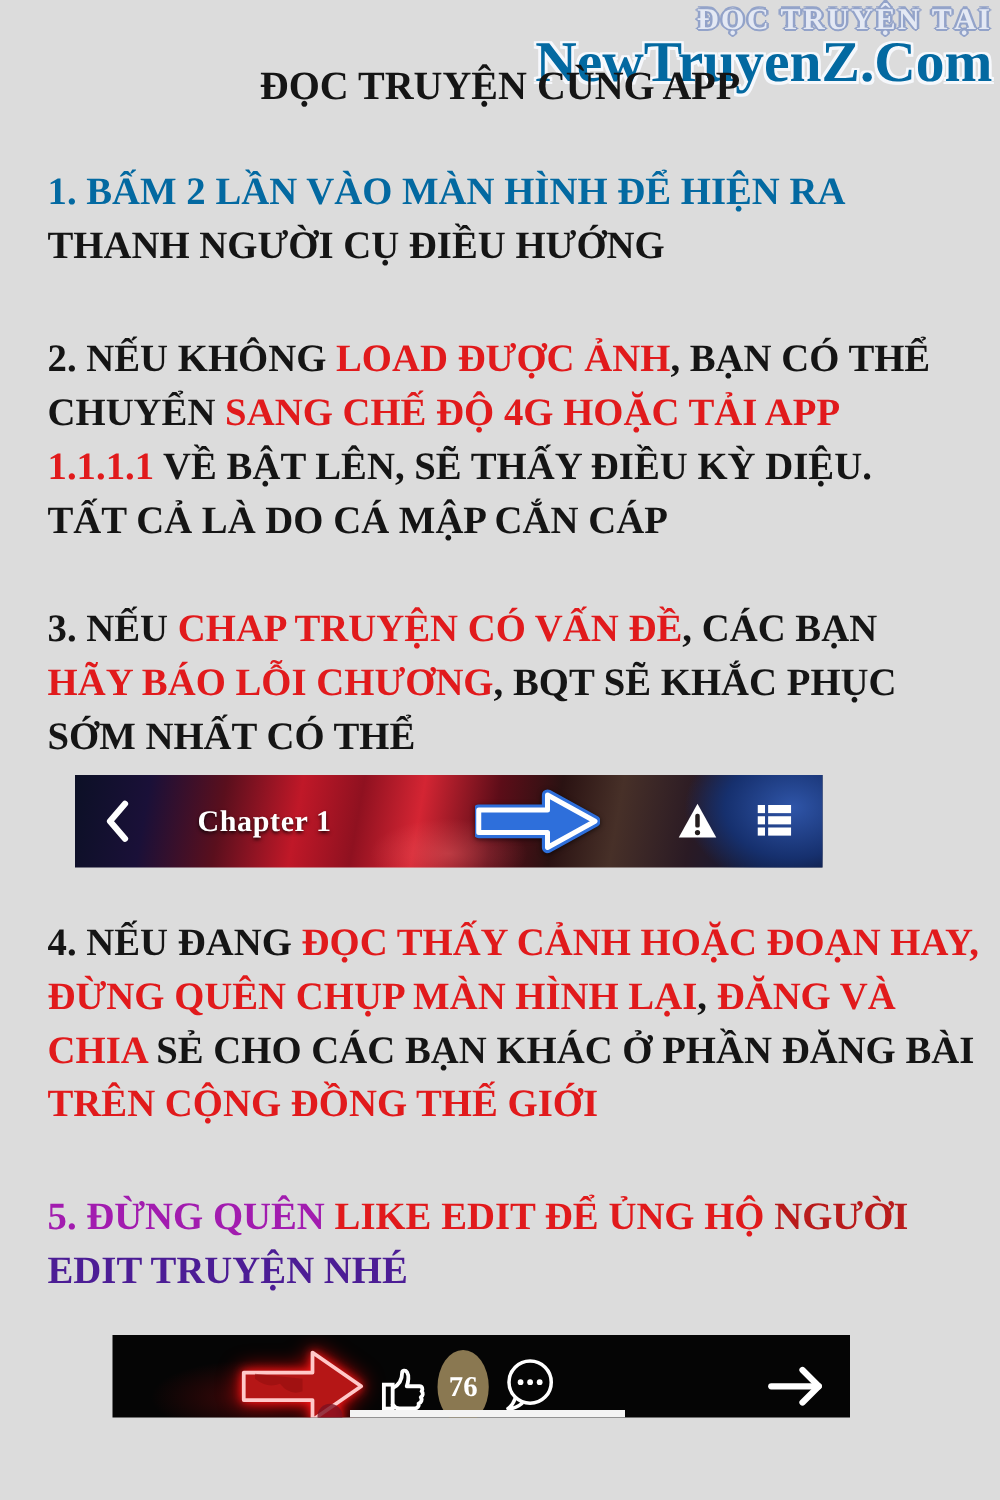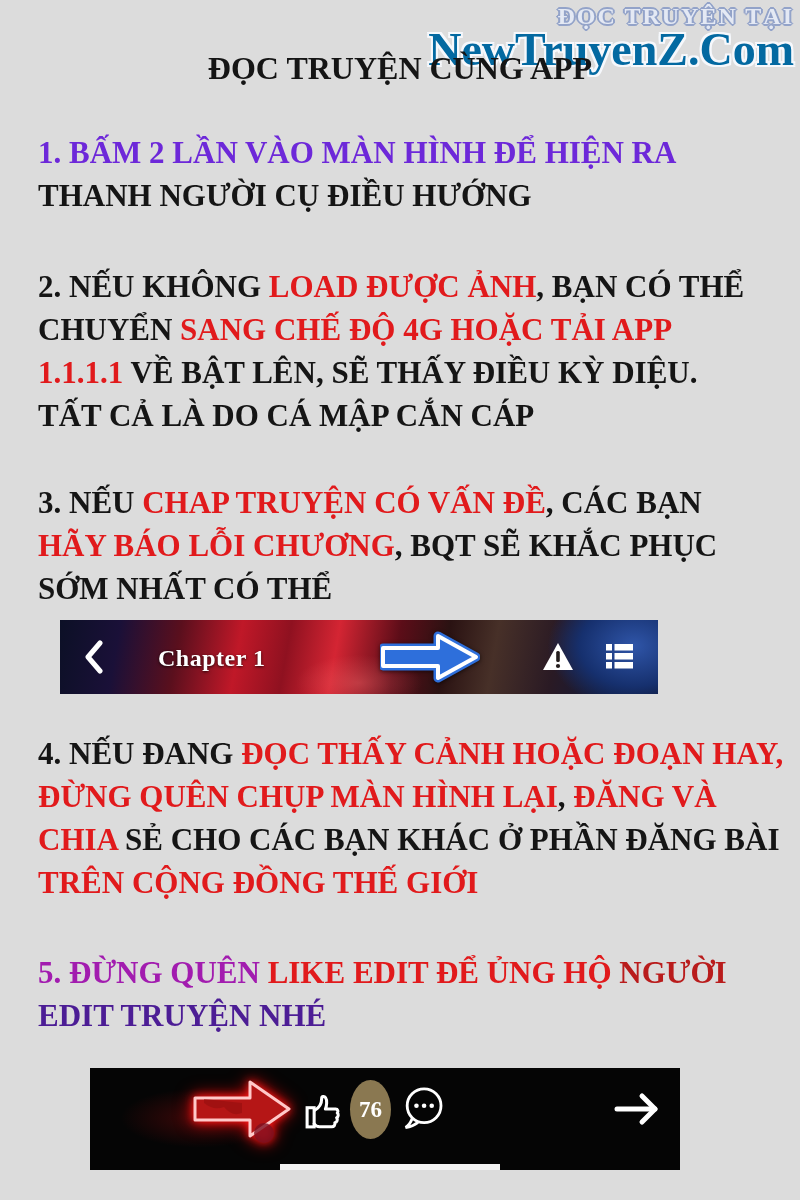--- a/index.html
+++ b/index.html
@@ -49,21 +49,21 @@
     position:absolute; left:98px; top:25px; font-size:24px; color:#fff; letter-spacing:.5px;
     text-shadow:0 1px 3px rgba(0,0,0,.8);
   }
   .cb-icon { position:absolute; }
   .cb-back   { left:24px;  top:20px; }
   .cb-arrow  { left:320px; top:11px; filter:drop-shadow(0 1px 2px rgba(0,0,0,.6)); }
   .cb-warn   { left:482px; top:22px; }
   .cb-list   { left:546px; top:23px; }
   
   .bottom-bar {
-    position:absolute; left:90px; top:1068px; width:590px; height:102px; background:#050505; overflow:hidden;
+    position:absolute; left:90px; top:1068px; width:590px; height:66px; background:#050505; overflow:hidden;
   }
   .bottom-bar::before {
     content:""; position:absolute; left:30px; top:20px; width:160px; height:60px;
     background:radial-gradient(ellipse at center, rgba(110,10,12,.55), rgba(110,10,12,0) 70%);
   }
   .bb-icon { position:absolute; }
   .bb-red-arrow { left:100px; top:7px;  filter:drop-shadow(0 0 4px rgba(255,30,30,.95)) drop-shadow(0 0 8px rgba(255,0,0,.8)); }
   .bb-like   { left:212px; top:18px; }
   .bb-badge  {
     position:absolute; left:260px; top:12px; width:41px; height:59px; background:#8a7851;
@@ -78,21 +78,21 @@
 
 <div class="page">
 
   <div class="logo">
     <div class="logo-tagline">ĐỌC TRUYỆN TẠI</div>
     <div class="logo-site">NewTruyenZ.Com</div>
   </div>
 
   <div class="title">ĐỌC TRUYỆN CÙNG APP</div>
 
-  <div class="instr" id="instr-1"><span style="color: #6d28d9;">1. BẤM 2 LẦN VÀO MÀN HÌNH ĐỂ HIỆN RA</span><br><span style="color: rgb(21, 21, 21);">THANH NGƯỜI CỤ ĐIỀU HƯỚNG</span></div>
+  <div class="instr" id="instr-1"><span style="color: #0369a1;">1. BẤM 2 LẦN VÀO MÀN HÌNH ĐỂ HIỆN RA</span><br><span style="color: rgb(21, 21, 21);">THANH NGƯỜI CỤ ĐIỀU HƯỚNG</span></div>
   <div class="instr" id="instr-2"><span style="color: rgb(21, 21, 21);">2. NẾU KHÔNG </span><span style="color: rgb(225, 26, 28);">LOAD ĐƯỢC ẢNH</span><span style="color: rgb(21, 21, 21);">, BẠN CÓ THỂ</span><br><span style="color: rgb(21, 21, 21);">CHUYỂN </span><span style="color: rgb(225, 26, 28);">SANG CHẾ ĐỘ 4G HOẶC TẢI APP</span><br><span style="color: rgb(225, 26, 28);">1.1.1.1</span><span style="color: rgb(21, 21, 21);"> VỀ BẬT LÊN, SẼ THẤY ĐIỀU KỲ DIỆU.</span><br><span style="color: rgb(21, 21, 21);">TẤT CẢ LÀ DO CÁ MẬP CẮN CÁP</span></div>
   <div class="instr" id="instr-3"><span style="color: rgb(21, 21, 21);">3. NẾU </span><span style="color: rgb(225, 26, 28);">CHAP TRUYỆN CÓ VẤN ĐỀ</span><span style="color: rgb(21, 21, 21);">, CÁC BẠN</span><br><span style="color: rgb(225, 26, 28);">HÃY BÁO LỖI CHƯƠNG</span><span style="color: rgb(21, 21, 21);">, BQT SẼ KHẮC PHỤC</span><br><span style="color: rgb(21, 21, 21);">SỚM NHẤT CÓ THỂ</span></div>
   <div class="instr" id="instr-4"><span style="color: rgb(21, 21, 21);">4. NẾU ĐANG </span><span style="color: rgb(225, 26, 28);">ĐỌC THẤY CẢNH HOẶC ĐOẠN HAY,</span><br><span style="color: rgb(225, 26, 28);">ĐỪNG QUÊN CHỤP MÀN HÌNH LẠI</span><span style="color: rgb(21, 21, 21);">, </span><span style="color: rgb(225, 26, 28);">ĐĂNG VÀ</span><br><span style="color: rgb(225, 26, 28);">CHIA</span><span style="color: rgb(21, 21, 21);"> SẺ CHO CÁC BẠN KHÁC Ở PHẦN ĐĂNG BÀI</span><br><span style="color: rgb(225, 26, 28);">TRÊN CỘNG ĐỒNG THẾ GIỚI</span></div>
   <div class="instr" id="instr-5"><span style="color: #a21caf;">5. ĐỪNG QUÊN </span><span style="color: rgb(225, 26, 28);">LIKE EDIT ĐỂ ỦNG HỘ</span><span style="color: #b91c1c;"> NGƯỜI</span><br><span style="color: #4c1d95;">EDIT TRUYỆN NHÉ</span></div>
 
   <div class="chapter-bar">
     <svg class="cb-icon cb-back" width="20" height="34" viewBox="0 0 20 34">
       <polyline points="16,3 4,17 16,31" fill="none" stroke="#ffffff" stroke-width="5" stroke-linecap="round" stroke-linejoin="round"></polyline>
     </svg>
     <span class="chapter-title">Chapter 1</span>

